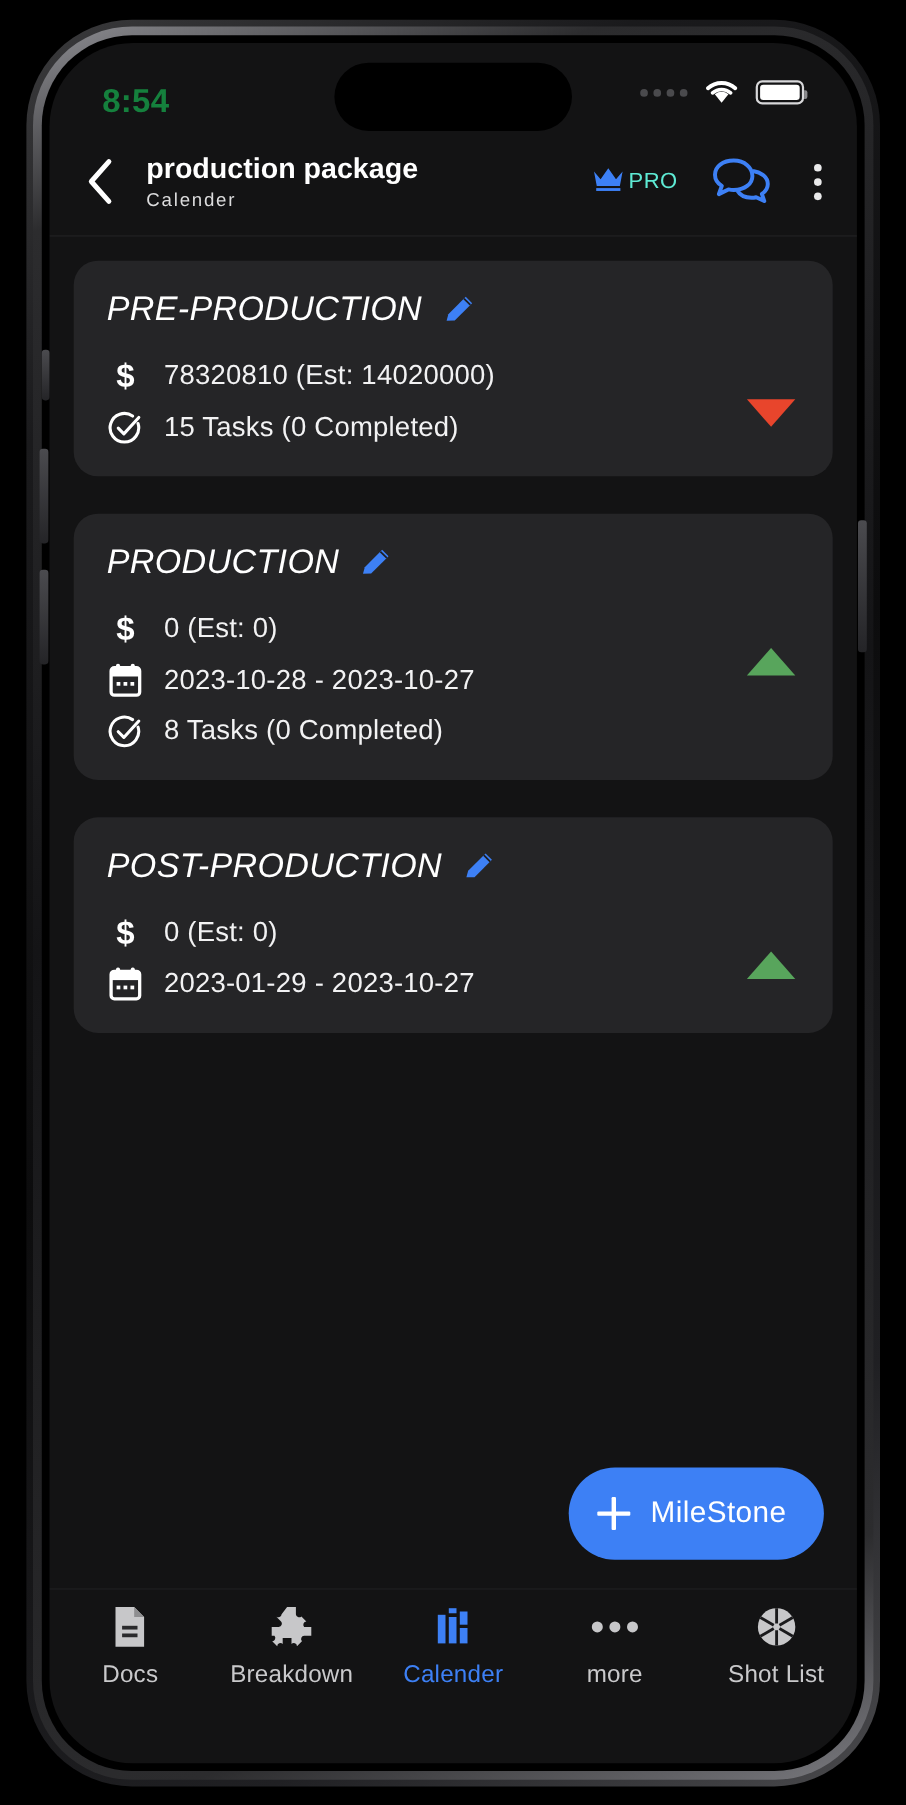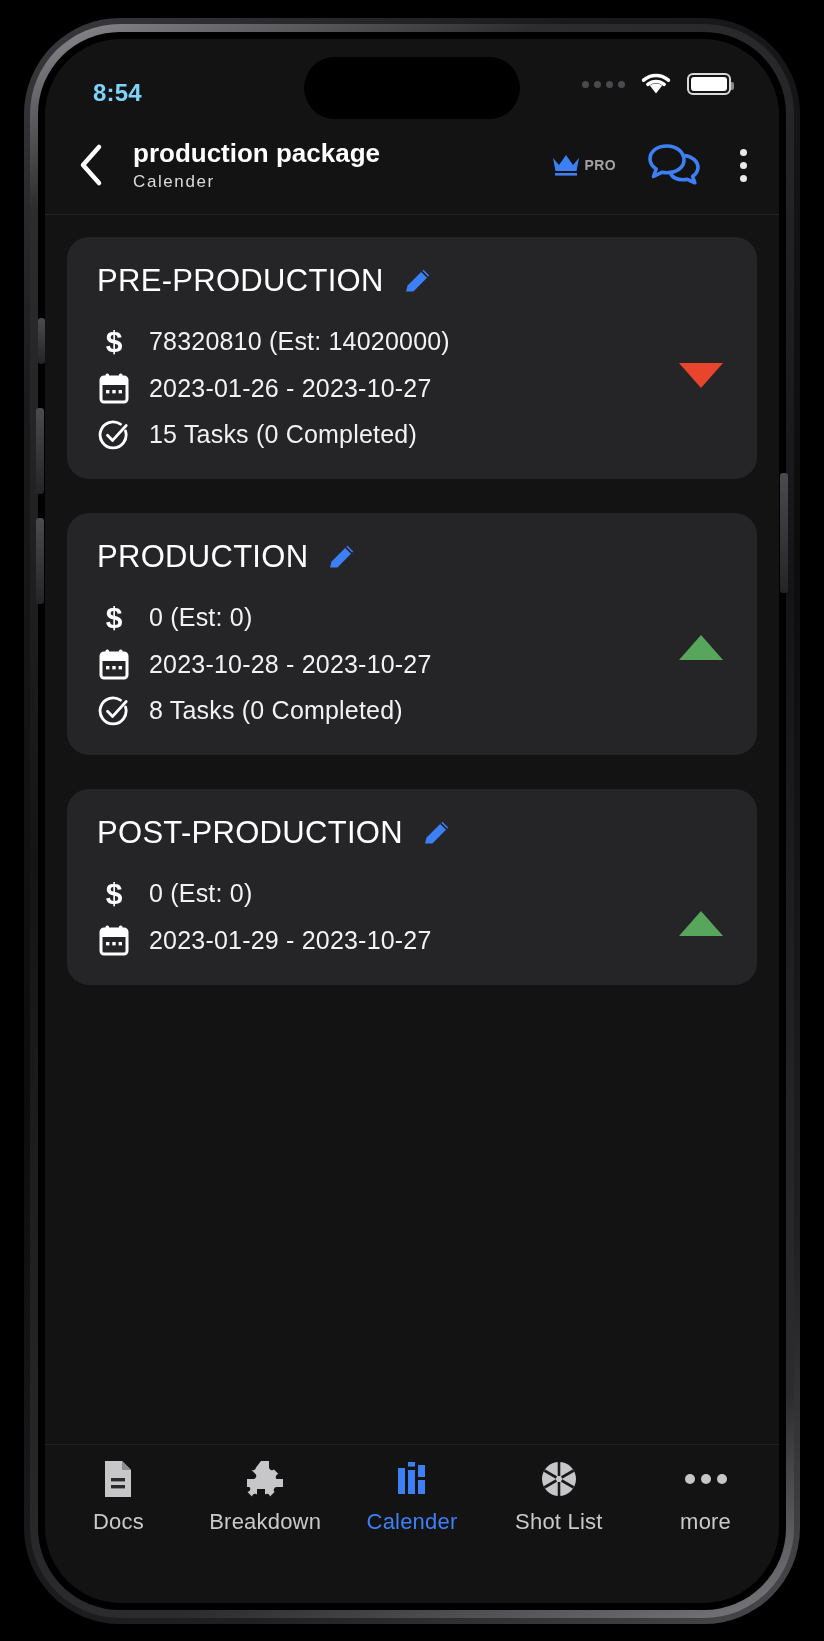--- a/index.html
+++ b/index.html
@@ -46,21 +46,21 @@
   #btn-voldown{ left: 12px; top: 500px; width: 8px; height: 86px; }
   #btn-power  { right: 12px; top: 455px; width: 8px; height: 120px; }
 
   
   #status-bar {
     position: relative; height: 90px;
     display: flex; align-items: center;
     padding: 0 48px;
   }
   #status-time {
-    color: #7dd3fc; font-size: 24px; font-weight: 700;
+    color: #15803d; font-size: 30px; font-weight: 700;
     letter-spacing: 0.2px;
     margin-top: 18px;
   }
   #dynamic-island {
     position: absolute; left: 50%; transform: translateX(-50%);
     top: 18px; width: 216px; height: 62px;
     background: #000; border-radius: 34px;
   }
   #status-right {
     margin-left: auto; display: flex; align-items: center; gap: 14px;
@@ -91,21 +91,21 @@
   #header-titles { margin-left: 20px; }
   #header-title {
     color: #fff; font-size: 26px; font-weight: 700; line-height: 1.15;
   }
   #header-subtitle {
     color: #dcdcdd; font-size: 17px; letter-spacing: 1.6px; margin-top: 3px;
   }
   #pro-badge {
     margin-left: auto; display: flex; align-items: center; gap: 3px; cursor: pointer;
   }
-  #pro-badge span { color: #a3a3a3; font-size: 14px; font-weight: 700; letter-spacing: 0.4px; }
+  #pro-badge span { color: #5eead4; font-size: 20px; font-weight: 400; letter-spacing: 0.4px; }
   #chat-button { margin-left: 30px; display:flex; align-items:center; cursor: pointer; }
   #menu-button {
     margin-left: 34px; display: flex; flex-direction: column; gap: 6px;
     align-items: center; cursor: pointer; padding: 4px;
   }
   #menu-button i { width: 7px; height: 7px; border-radius: 50%; background: #e9e9ea; display: block; }
 
   
   #content {
     position: relative;
@@ -113,21 +113,21 @@
     padding: 22px 22px 0 22px;
     overflow: hidden;
   }
   .phase-card {
     background: #252527;
     border-radius: 22px;
     padding: 26px 30px 28px 30px;
     margin-bottom: 34px;
     position: relative;
   }
-  .card-head { display: flex; align-items: center; gap: 18px; margin-bottom: 26px; }
+  .card-head { display: flex; align-items: center; gap: 18px; margin-bottom: 26px; font-style: italic; }
   .card-title {
     color: #fff; font-size: 31px; font-weight: 400; letter-spacing: 0.3px;
   }
   .edit-icon { cursor: pointer; display:flex; }
   .card-rows { display: flex; flex-direction: column; gap: 14px; }
   .card-row { display: flex; align-items: center; gap: 18px; }
   .row-icon { width: 34px; display: flex; justify-content: center; align-items: center; }
   .row-text { color: #f2f2f3; font-size: 25px; letter-spacing: 0.2px; }
   .trend {
     position: absolute; right: 34px;
@@ -258,34 +258,20 @@
               <div class="card-row">
                 <span class="row-icon">
                   <svg width="24" height="34" viewBox="0 0 24 34">
                     <text x="12" y="27" font-family="Liberation Sans, sans-serif" font-size="30" font-weight="700" fill="#fff" text-anchor="middle">$</text>
                   </svg>
                 </span>
                 <span class="row-text">78320810 (Est: 14020000)</span>
               </div>
               <div class="card-row">
                 <span class="row-icon">
-                  <svg width="30" height="32" viewBox="0 0 30 32">
-                    <rect x="2" y="4" width="26" height="25" rx="3" fill="none" stroke="#fff" stroke-width="3"></rect>
-                    <rect x="2" y="4" width="26" height="8" fill="#fff"></rect>
-                    <rect x="6.5" y="0.5" width="3.6" height="7" rx="1.6" fill="#fff"></rect>
-                    <rect x="19.9" y="0.5" width="3.6" height="7" rx="1.6" fill="#fff"></rect>
-                    <rect x="7" y="17" width="3.4" height="3.4" fill="#fff"></rect>
-                    <rect x="13.3" y="17" width="3.4" height="3.4" fill="#fff"></rect>
-                    <rect x="19.6" y="17" width="3.4" height="3.4" fill="#fff"></rect>
-                  </svg>
-                </span>
-                <span class="row-text">2023-01-26 - 2023-10-27</span>
-              </div>
-              <div class="card-row">
-                <span class="row-icon">
                   <svg width="32" height="32" viewBox="0 0 32 32">
                     <path d="M27.5 12 A13 13 0 1 1 22.5 5.2" fill="none" stroke="#fff" stroke-width="2.8" stroke-linecap="round"></path>
                     <path d="M9.5 16.2 L14.6 21.4 L28.2 6.5" fill="none" stroke="#fff" stroke-width="2.8" stroke-linecap="round" stroke-linejoin="round"></path>
                   </svg>
                 </span>
                 <span class="row-text">15 Tasks (0 Completed)</span>
               </div>
             </div>
             <div class="trend down"></div>
           </div>
@@ -366,20 +352,24 @@
                     <rect x="13.3" y="17" width="3.4" height="3.4" fill="#fff"></rect>
                     <rect x="19.6" y="17" width="3.4" height="3.4" fill="#fff"></rect>
                   </svg>
                 </span>
                 <span class="row-text">2023-01-29 - 2023-10-27</span>
               </div>
             </div>
             <div class="trend up"></div>
           </div>
 
+          <div id="milestone-fab">
+            <span class="plus"></span>
+            <span id="milestone-label">MileStone</span>
+          </div>
         </div>
 
         <div id="bottom-nav">
 
           <div class="nav-item">
             <span class="nav-icon">
               <svg width="34" height="40" viewBox="0 0 34 40">
                 <path d="M4 2 H21 L30 11 V38 H4 Z" fill="#c7c7c9"></path>
                 <path d="M21 2 V11 H30 Z" fill="#8e8e90"></path>
                 <rect x="10" y="19" width="14" height="3.4" fill="#2a2a2c"></rect>
@@ -402,49 +392,49 @@
             <span class="nav-icon">
               <svg width="34" height="38" viewBox="0 0 34 38">
                 <rect x="3" y="8" width="7" height="26" fill="#3d80f5"></rect>
                 <rect x="13" y="2" width="7" height="4.6" fill="#3d80f5"></rect>
                 <rect x="13" y="10" width="7" height="24" fill="#3d80f5"></rect>
                 <rect x="23" y="5" width="7" height="12" fill="#3d80f5"></rect>
                 <rect x="23" y="20" width="7" height="14" fill="#3d80f5"></rect>
               </svg>
             </span>
             <span class="nav-label">Calender</span>
+          </div>
+
+          <div class="nav-item">
+            <span class="nav-icon">
+              <svg width="44" height="16" viewBox="0 0 44 16">
+                <circle cx="6" cy="8" r="5" fill="#c7c7c9"></circle>
+                <circle cx="22" cy="8" r="5" fill="#c7c7c9"></circle>
+                <circle cx="38" cy="8" r="5" fill="#c7c7c9"></circle>
+              </svg>
+            </span>
+            <span class="nav-label">more</span>
           </div>
 
           <div class="nav-item">
             <span class="nav-icon">
               <svg width="40" height="40" viewBox="0 0 40 40">
                 <circle cx="20" cy="20" r="17" fill="#c7c7c9"></circle>
                 <g stroke="#1a1a1c" stroke-width="2.6">
                   <line x1="20" y1="3" x2="20" y2="17"></line>
                   <line x1="34.7" y1="11.5" x2="22.6" y2="18.5"></line>
                   <line x1="34.7" y1="28.5" x2="22.6" y2="21.5"></line>
                   <line x1="20" y1="37" x2="20" y2="23"></line>
                   <line x1="5.3" y1="28.5" x2="17.4" y2="21.5"></line>
                   <line x1="5.3" y1="11.5" x2="17.4" y2="18.5"></line>
                 </g>
               </svg>
             </span>
             <span class="nav-label">Shot List</span>
           </div>
-
-          <div class="nav-item">
-            <span class="nav-icon">
-              <svg width="44" height="16" viewBox="0 0 44 16">
-                <circle cx="6" cy="8" r="5" fill="#c7c7c9"></circle>
-                <circle cx="22" cy="8" r="5" fill="#c7c7c9"></circle>
-                <circle cx="38" cy="8" r="5" fill="#c7c7c9"></circle>
-              </svg>
-            </span>
-            <span class="nav-label">more</span>
-          </div>
         </div>
 
         <div id="home-area">
           
         </div>
 
       </div>
     </div>
   </div>
 

